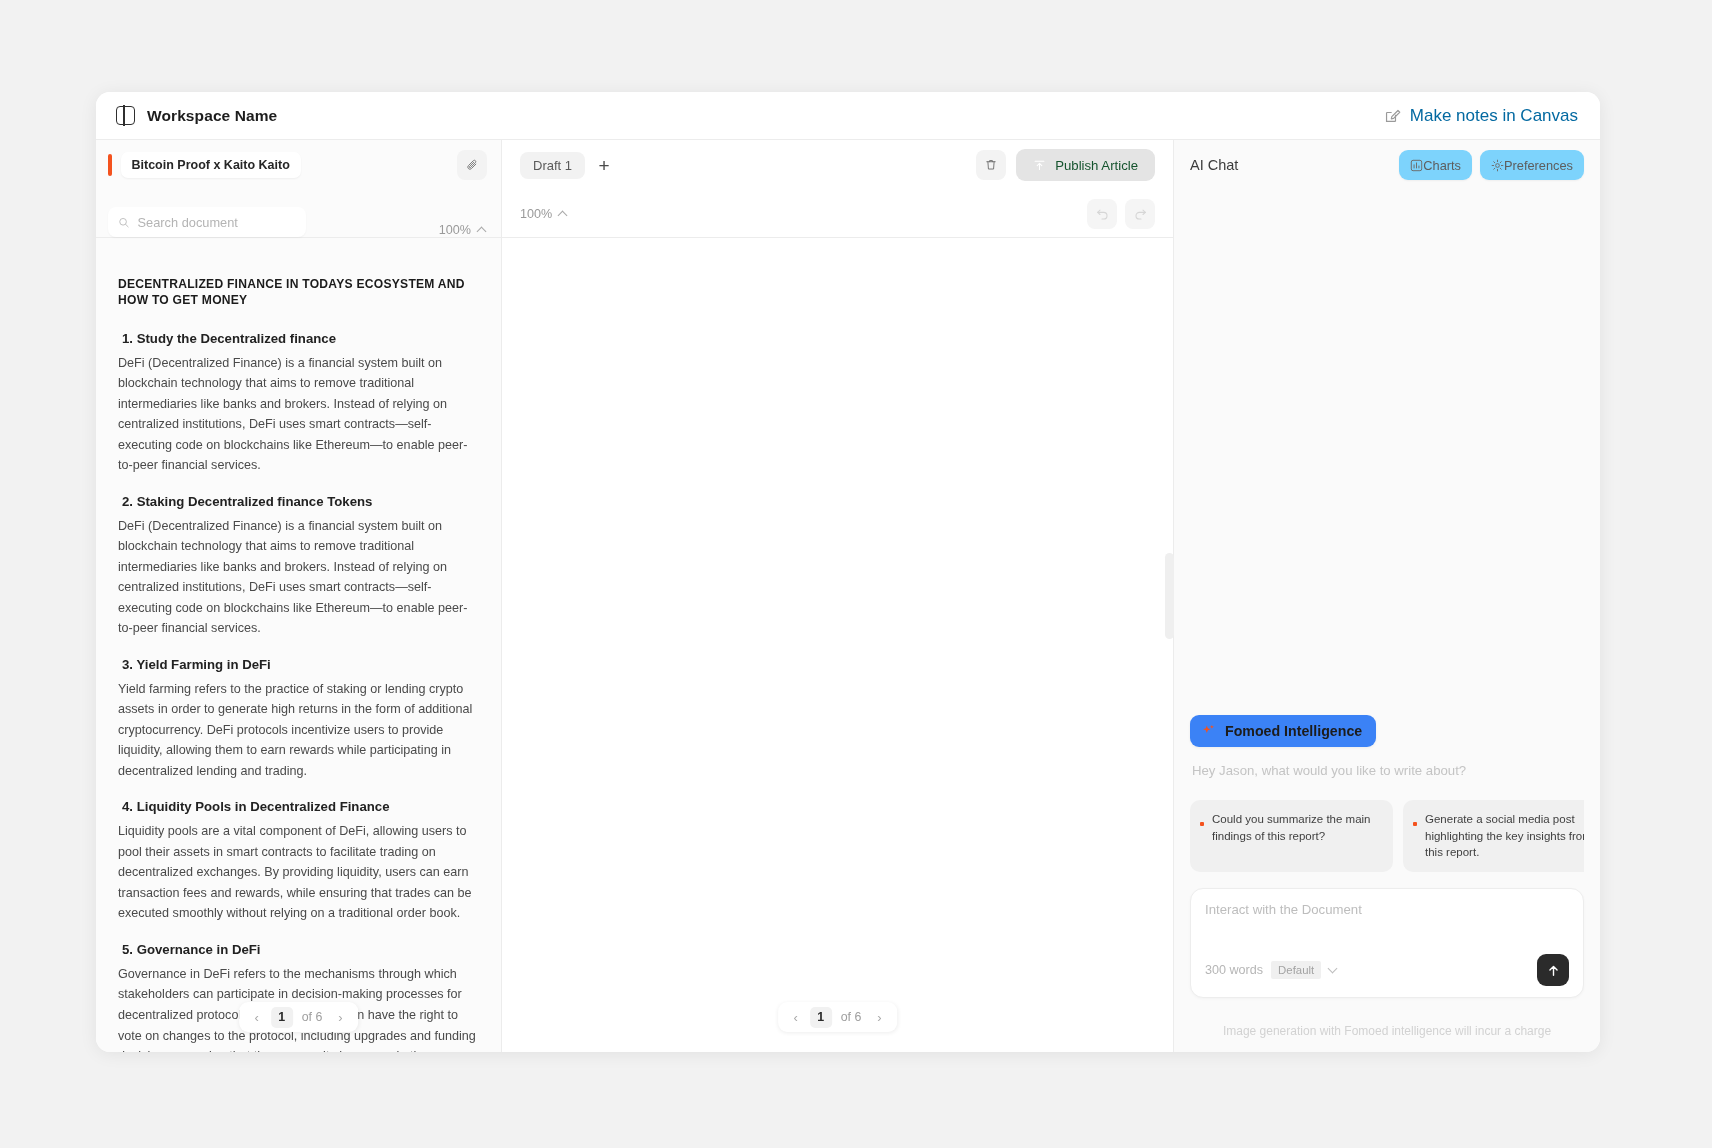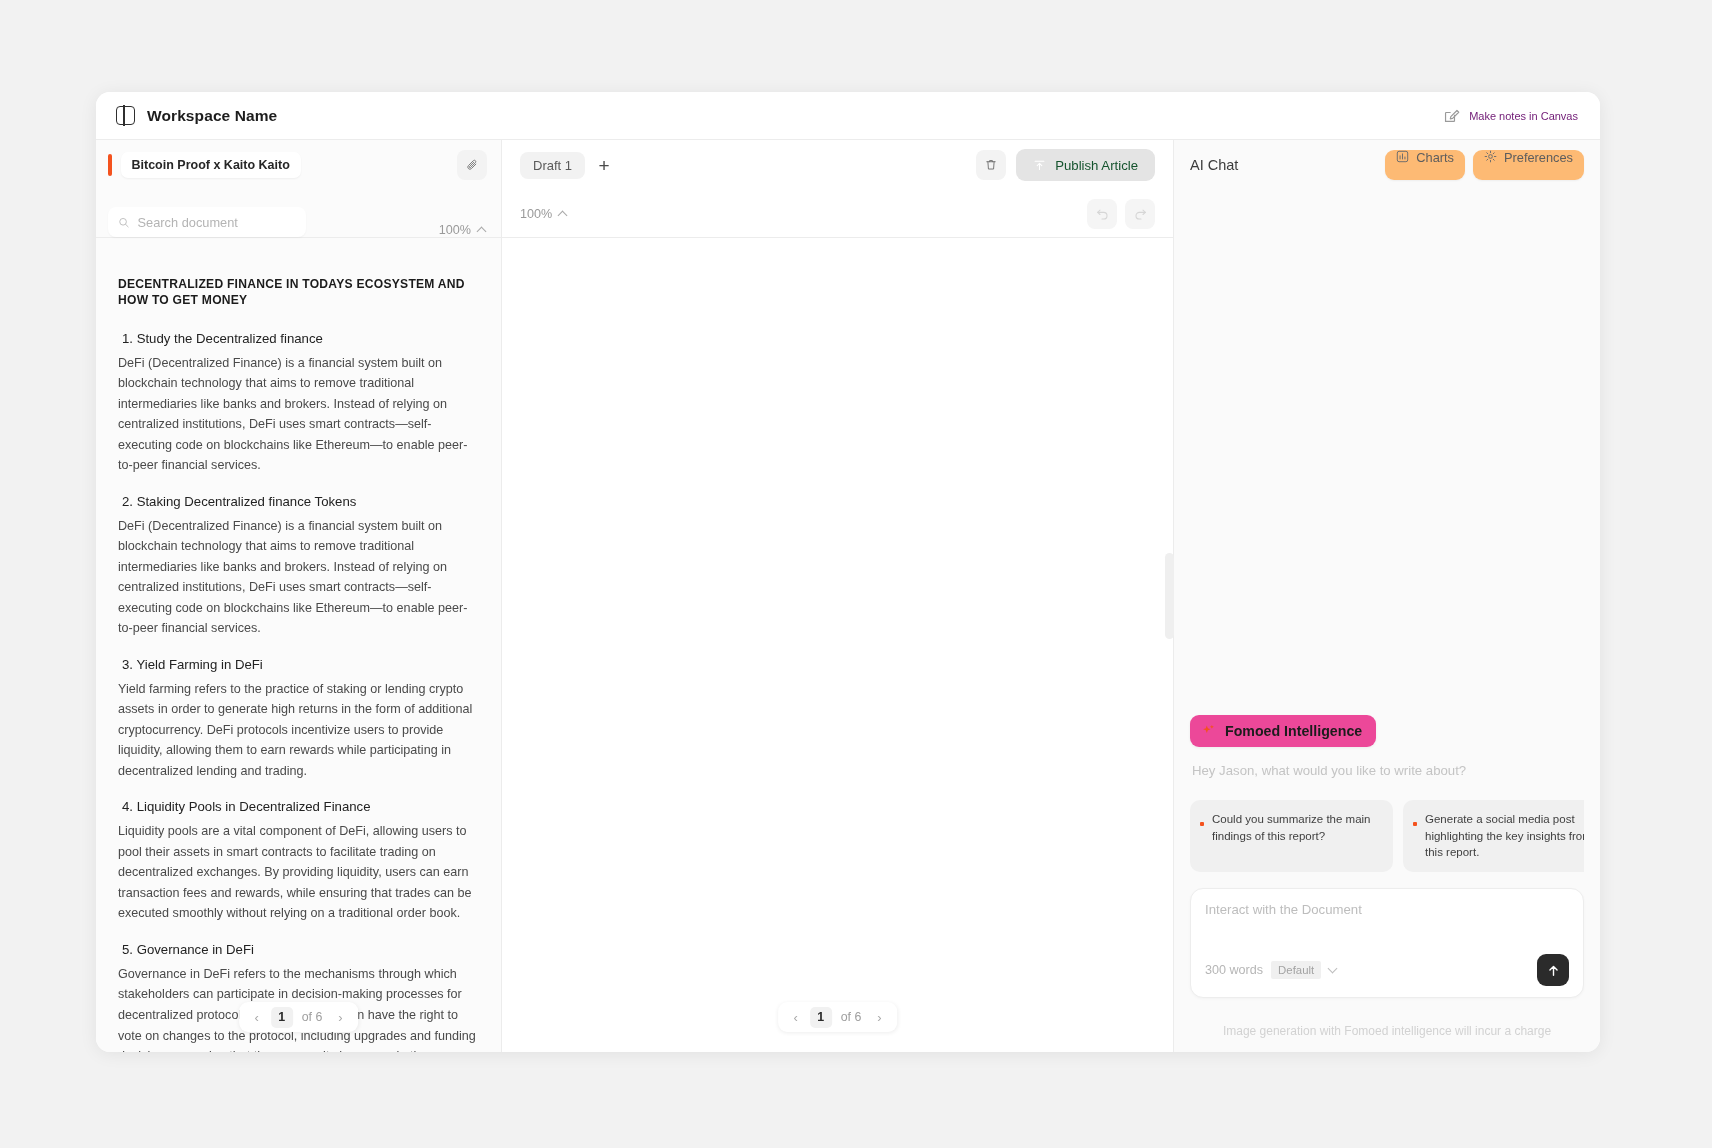--- a/index.html
+++ b/index.html
@@ -48,21 +48,21 @@
     left: 6px; top: -1.6px; bottom: -1.6px;
     width: 1.6px; background: #2f2f2f;
   }
   #workspace-name {
     font-size: 15.5px;
     font-weight: 600;
     color: #1d1d1d;
     letter-spacing: .1px;
   }
   .topbar-right { display: flex; align-items: center; gap: 9px; cursor: pointer; }
-  #canvas-note-label { font-size: 11px; color: #701a75; }
+  #canvas-note-label { font-size: 17px; color: #0369a1; }
   .pencil-sq-icon { width: 17px; height: 17px; display: block; }
 
   
   #body-row { flex: 1 1 auto; display: flex; min-height: 0; }
 
   
   #left-panel {
     width: 406px; flex: 0 0 406px;
     background: #fbfbfb;
     border-right: 1px solid #ececec;
@@ -132,21 +132,21 @@
     padding: 38px 22px 0 22px;
   }
   #doc-title {
     font-size: 12.1px; font-weight: 700; color: #1b1b1b;
     letter-spacing: .25px; line-height: 1.35;
     text-transform: uppercase;
     margin-bottom: 22px;
   }
   .sec { margin-bottom: 18px; }
   .sec-heading {
-    font-size: 13.2px; font-weight: 400; color: #222;
+    font-size: 13.2px; font-weight: 700; color: #222;
     margin-bottom: 7px; padding-left: 4px; margin-top: 12px;
   }
   .sec-body {
     font-size: 12.6px; color: #4a4a4a; line-height: 1.63;
   }
   .pager {
     position: absolute; bottom: 20px; left: 50%;
     transform: translateX(-50%);
     height: 30px;
     background: #ffffff;
@@ -234,36 +234,36 @@
     min-height: 0; position: relative;
   }
   #right-header {
     height: 50px; flex: 0 0 50px;
     display: flex; align-items: center; justify-content: space-between;
     padding: 0 16px 0 16px;
   }
   #ai-chat-title { font-size: 14.5px; color: #3c3c3c; }
   .right-header-btns { display: flex; gap: 8px; }
   .pill-btn {
-    height: 30px; background: #fdba74;
+    height: 30px; background: #7dd3fc;
     border-radius: 9px;
     padding: 0 11px;
-    display: flex; align-items: flex-start; gap: 7px;
+    display: flex; align-items: center; 
     font-size: 12.8px; color: #5d5d5d;
     box-shadow: 0 1px 2px rgba(0,0,0,0.05);
     cursor: pointer;
   }
   #chat-body {
     flex: 1 1 auto; min-height: 0;
     display: flex; flex-direction: column; justify-content: flex-end;
     padding: 0 16px;
   }
   #brand-chip {
     align-self: flex-start;
-    background: #ec4899; border-radius: 9px;
+    background: #3b82f6; border-radius: 9px;
     padding: 8px 14px 8px 11px;
     display: flex; align-items: center; gap: 9px;
     box-shadow: 0 1px 3px rgba(0,0,0,0.06);
     margin-bottom: 16px;
   }
   #brand-chip-label { font-size: 14.2px; font-weight: 600; color: #1c1c1c; }
   #greeting { font-size: 13.2px; color: #c4c4c4; margin-bottom: 22px; padding-left: 2px; }
   #suggestions {
     display: flex; gap: 10px;
     margin-bottom: 16px;

